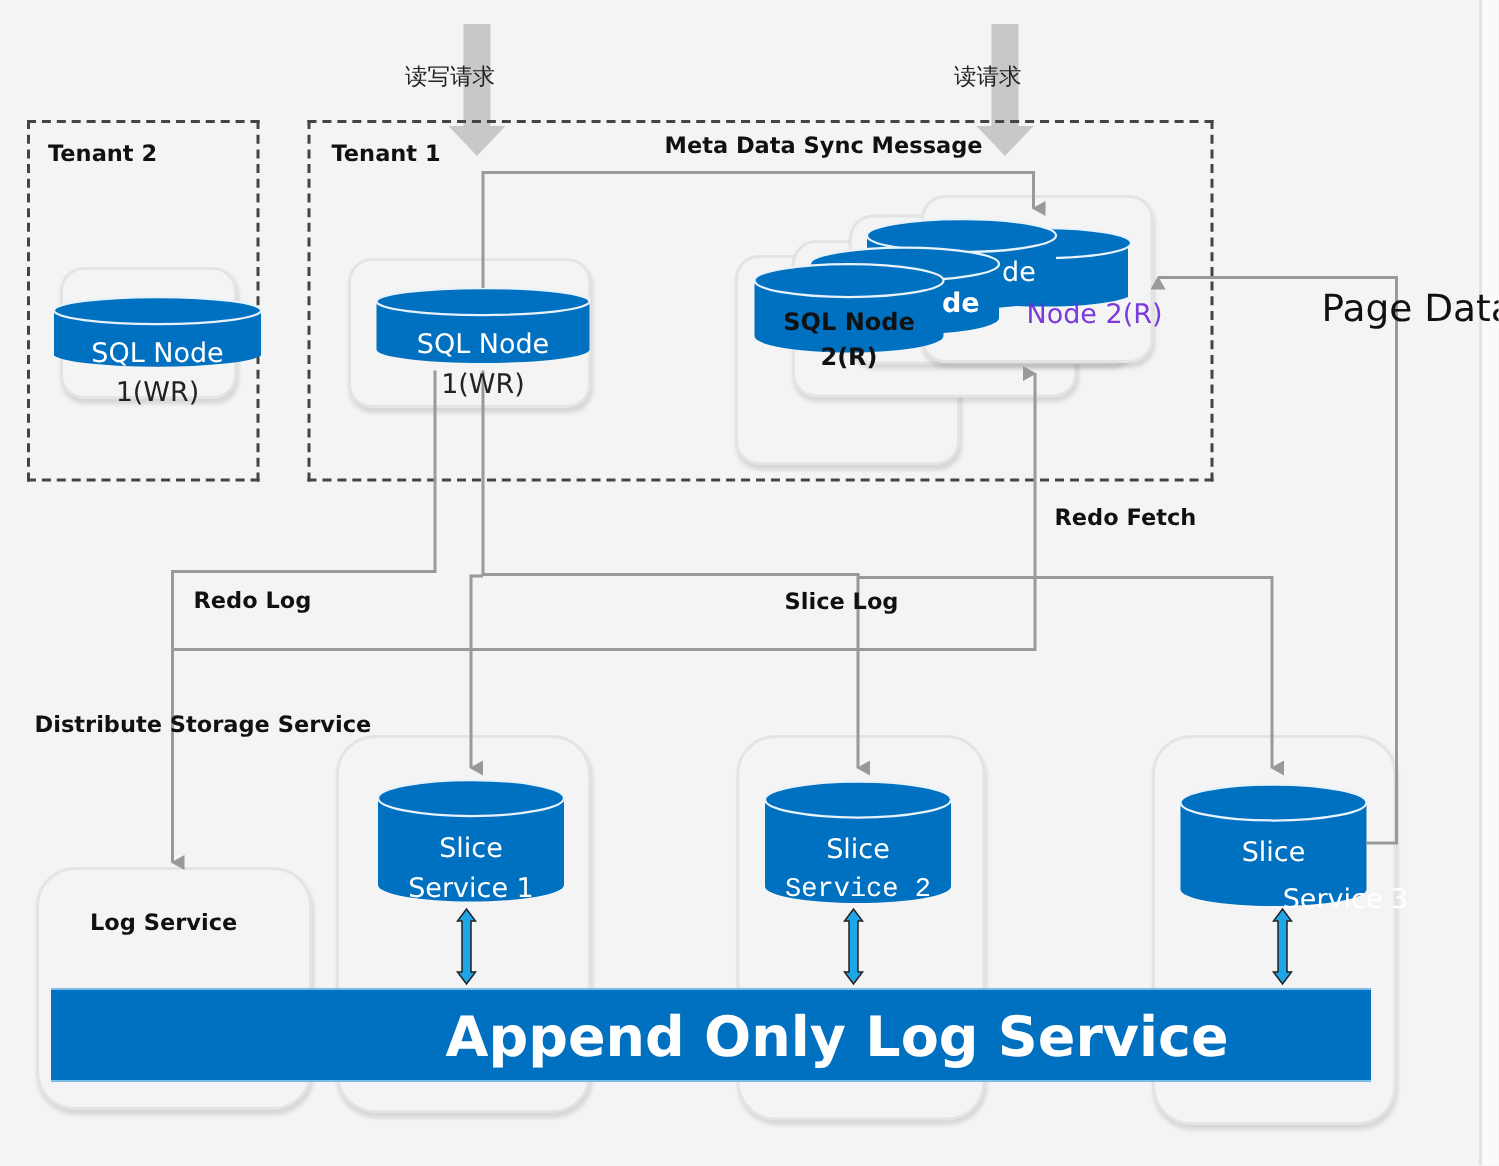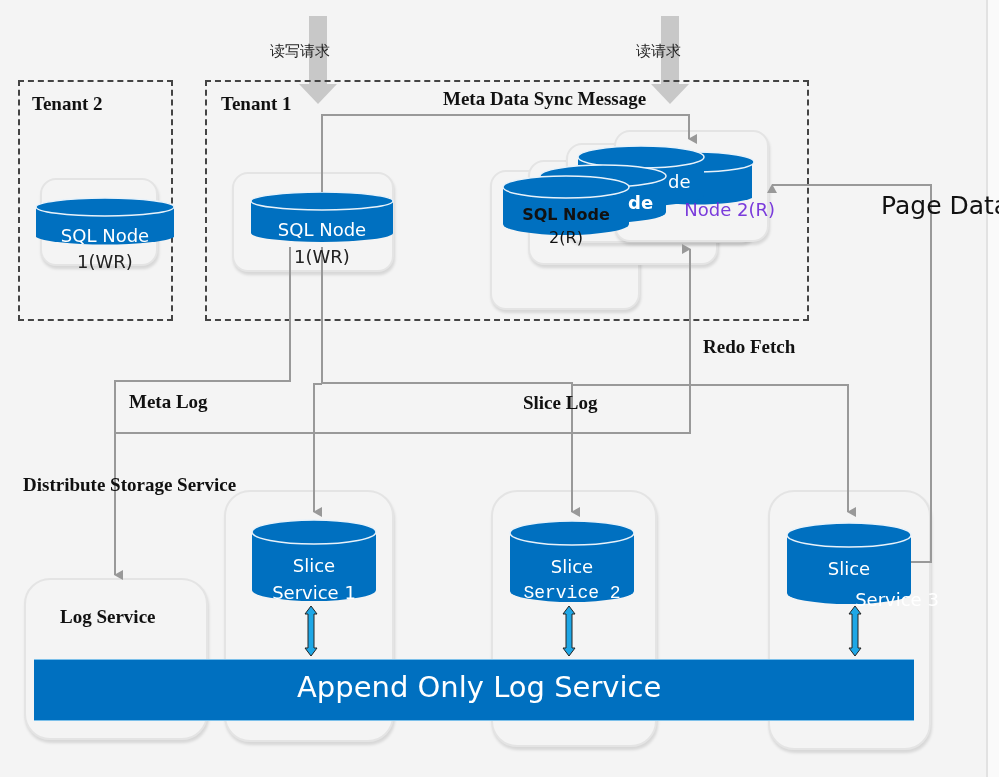--- a/index.html
+++ b/index.html
@@ -1,30 +1,30 @@
 <!DOCTYPE html>
 <html><head>
 <meta charset="utf-8">
 <style>
   html, body { margin:0; padding:0; }
   body { width:999px; height:777px; background:#f4f4f4; position:relative; overflow:hidden;
          font-family:"DejaVu Sans","Liberation Sans",sans-serif; }
   .rightstrip { position:absolute; left:986px; top:0; width:13px; height:777px; background:#fafafa; border-left:2px solid #e2e2e2; }
   .lbl { position:absolute; white-space:nowrap; color:#111; }
-  .bold { font-weight:bold; font-size:19px;font-family:Liberation Serif, serif; }
+  .bold { font-weight:bold; font-size:15px; }
   .norm { font-size:25px; }
   .cn { font-family:"DejaVu Sans",sans-serif; font-size:15px; color:#222; }
   .dash { position:absolute; border:2px dashed #444; box-sizing:border-box; }
   .card { position:absolute; background:#f4f4f4; border:2px solid #e4e4e4; border-radius:16px;
           box-shadow:1px 3px 3px rgba(0,0,0,0.12); box-sizing:border-box; }
   .card-big { border-radius:26px; }
   .cyl-text { position:absolute; text-align:center; white-space:nowrap; line-height:27px; font-size:18px; }
   .band { position:absolute; left:34px; top:659px; width:880px; height:60px; background:#0070c0;
           border-top:1px solid #7cc0ea; border-bottom:1px solid #7cc0ea; }
-  .band-text { position:absolute; left:263px; top:10px; font-size:29px; font-weight:normal; color:#fff; white-space:nowrap; }
+  .band-text { position:absolute; left:263px; top:10px; font-size:37px; font-weight:bold; color:#fff; white-space:nowrap; }
   svg.overlay { position:absolute; left:0; top:0; }
 </style>
 </head>
 <body>
 
 <div class="rightstrip"></div>
 
 <svg class="overlay" width="999" height="777">
   <g>
     <rect x="309" y="16" width="18" height="70" fill="#c8c8c8"></rect>
@@ -136,25 +136,25 @@
 <div class="cyl-text" style="left:36px;top:222px;width:138px;color:#fff;">SQL Node</div>
 <div class="cyl-text" style="left:36px;top:248px;width:138px;color:#222;">1(WR)</div>
 
 <div class="cyl-text" style="left:251px;top:216px;width:142px;color:#fff;">SQL Node</div>
 <div class="cyl-text" style="left:251px;top:243px;width:142px;color:#222;">1(WR)</div>
 
 <div class="cyl-text" style="left:615px;top:196px;width:160px;color:#6d28d9;opacity:0.9;text-align:right;">Node 2(R)</div>
 <div class="cyl-text" style="left:668px;top:168px;width:30px;color:#fff;text-align:left;">de</div>
 <div class="cyl-text" style="left:628px;top:189px;width:30px;color:#fff;font-weight:bold;text-align:left;">de</div>
 <div class="cyl-text" style="left:503px;top:201px;width:126px;color:#111;font-weight:bold;font-size:16px;">SQL Node</div>
-<div class="cyl-text" style="left:503px;top:224px;width:126px;color:#111;font-weight:normal;font-size:16px;">2(R)</div>
+<div class="cyl-text" style="left:503px;top:224px;width:126px;color:#111;font-weight:bold;font-size:16px;">2(R)</div>
 
 <div class="lbl norm" style="left:881px;top:191px;">Page Data</div>
 <div class="lbl bold" style="left:703px;top:336px;">Redo Fetch</div>
-<div class="lbl bold" style="left:129px;top:391px;">Meta Log</div>
+<div class="lbl bold" style="left:129px;top:391px;">Redo Log</div>
 <div class="lbl bold" style="left:523px;top:392px;">Slice Log</div>
 
 <div class="lbl bold" style="left:23px;top:474px;">Distribute Storage Service</div>
 <div class="lbl bold" style="left:60px;top:606px;">Log Service</div>
 
 <div class="cyl-text" style="left:252px;top:552px;width:124px;color:#fff;">Slice</div>
 <div class="cyl-text" style="left:252px;top:579px;width:124px;color:#fff;height:20px;overflow:hidden;">Service 1</div>
 <div class="cyl-text" style="left:510px;top:553px;width:124px;color:#fff;">Slice</div>
 <div class="cyl-text" style="left:510px;top:580px;width:124px;color:#fff;height:20px;overflow:hidden;font-family:Liberation Mono, monospace;">Service 2</div>
 <div class="cyl-text" style="left:787px;top:555px;width:124px;color:#fff;">Slice</div>

